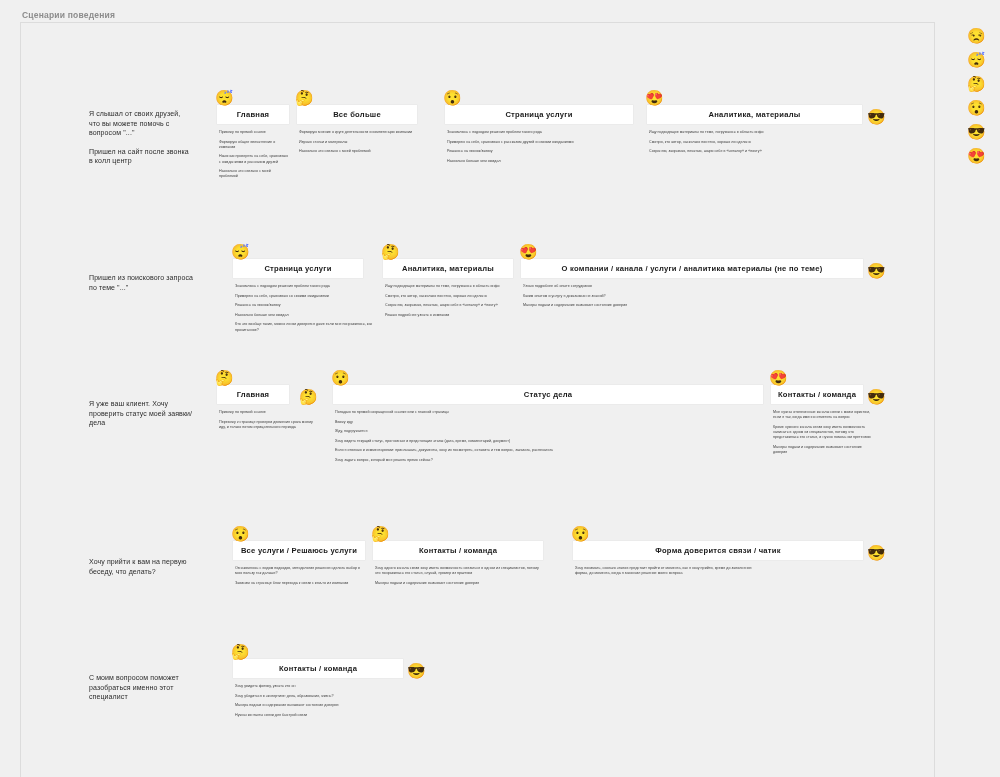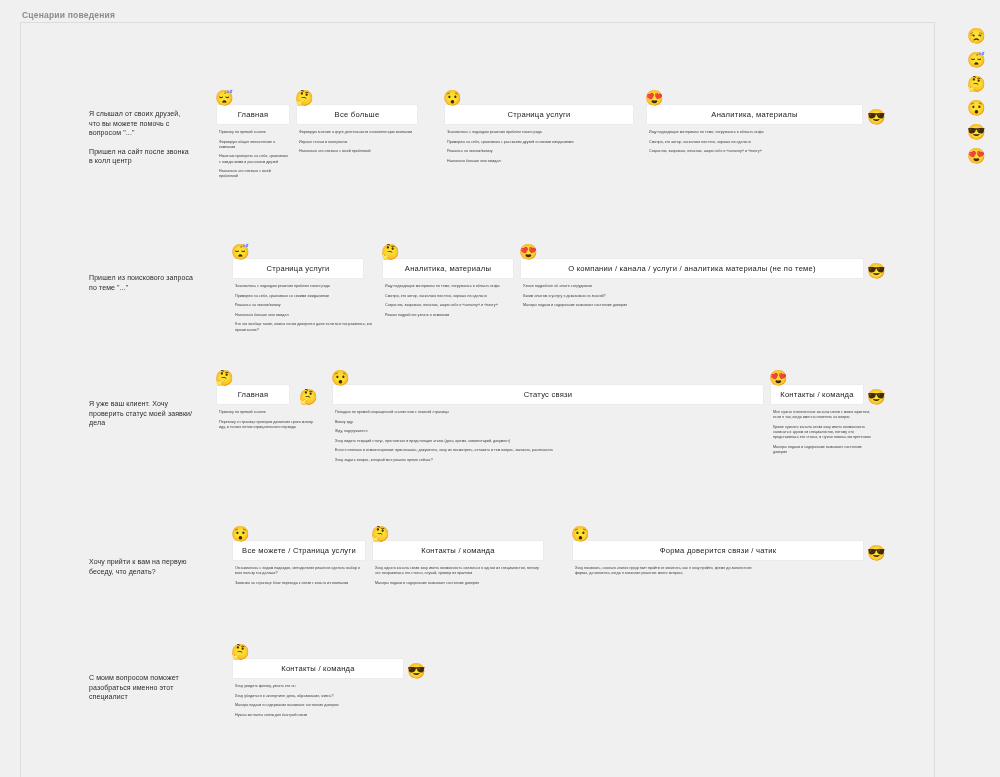--- a/index.html
+++ b/index.html
@@ -66,21 +66,21 @@
     position: relative;
     background: #ffffff;
     height: 19px;
     display: flex;
     align-items: center;
     justify-content: center;
     box-shadow: 0 0 0 .5px rgba(0,0,0,.04);
   }
   .card-title {
     font-size: 7.6px;
-    font-weight: normal;
+    font-weight: bold;
     color: #1a1a1a;
     letter-spacing: .25px;
     white-space: nowrap;
     padding: 0 6px;
   }
   .emoji-badge {
     position: absolute;
     top: -15px; left: -2px;
     font-size: 15px;
     line-height: 15px;
@@ -221,21 +221,21 @@
               <div class="b">Прихожу по прямой ссылке</div>
               <div class="b">Перехожу к странице проверки движения срока моему иду, и только потом отрицательного периода</div>
             </div>
           </div>
           <div class="step" style="left: 278px; width: 10px;">
             <div class="emoji-badge" style="position: absolute; top: 4px; left: 0px;">🤔</div>
           </div>
           <div class="step" style="left: 312px; width: 430px;">
             <div class="card" style="width: 430px;">
               <div class="emoji-badge">😯</div>
-              <div class="card-title">Статус связи</div>
+              <div class="card-title">Статус дела</div>
             </div>
             <div class="bullets" style="width: 430px;">
               <div class="b">Попадаю по прямой сокращенной ссылке или с главной страницы</div>
               <div class="b">Ввожу иду</div>
               <div class="b">Жду, подгружается</div>
               <div class="b">Хочу видеть текущий статус, прогнозные и предстоящие этапы (дата, время, комментарий, документ)</div>
               <div class="b">Если я отвечаю и комментариями: прислышать, документы, хочу их посмотреть, оставить и тем вопрос, заказать, распечатать</div>
               <div class="b">Хочу задать вопрос, который мне решить прямо сейчас?</div>
             </div>
           </div>
@@ -254,21 +254,21 @@
             <div class="emoji-badge" style="position: absolute; top: 4px; left: 0px;">😎</div>
           </div>
         </div>
         <div class="row" style="top: 518px;">
           <div class="scenario-label" style="left: 68px; top: 16px;">
             <div class="lbl-block">Хочу прийти к вам на первую беседу, что делать?</div>
           </div>
           <div class="step" style="left: 212px; width: 132px;">
             <div class="card" style="width: 132px;">
               <div class="emoji-badge">😯</div>
-              <div class="card-title">Все можете  /  Страница услуги</div>
+              <div class="card-title">Все услуги  /  Решаюсь услуги</div>
             </div>
             <div class="bullets" style="width: 132px;">
               <div class="b">Ознакомлюсь с видом подходов, методология решения сделать выбор в мою пользу так дальше?</div>
               <div class="b">Зависим на странице блок перехода к связи с кем-то из компании</div>
             </div>
           </div>
           <div class="step" style="left: 352px; width: 170px;">
             <div class="card" style="width: 170px;">
               <div class="emoji-badge">🤔</div>
               <div class="card-title">Контакты / команда</div>

